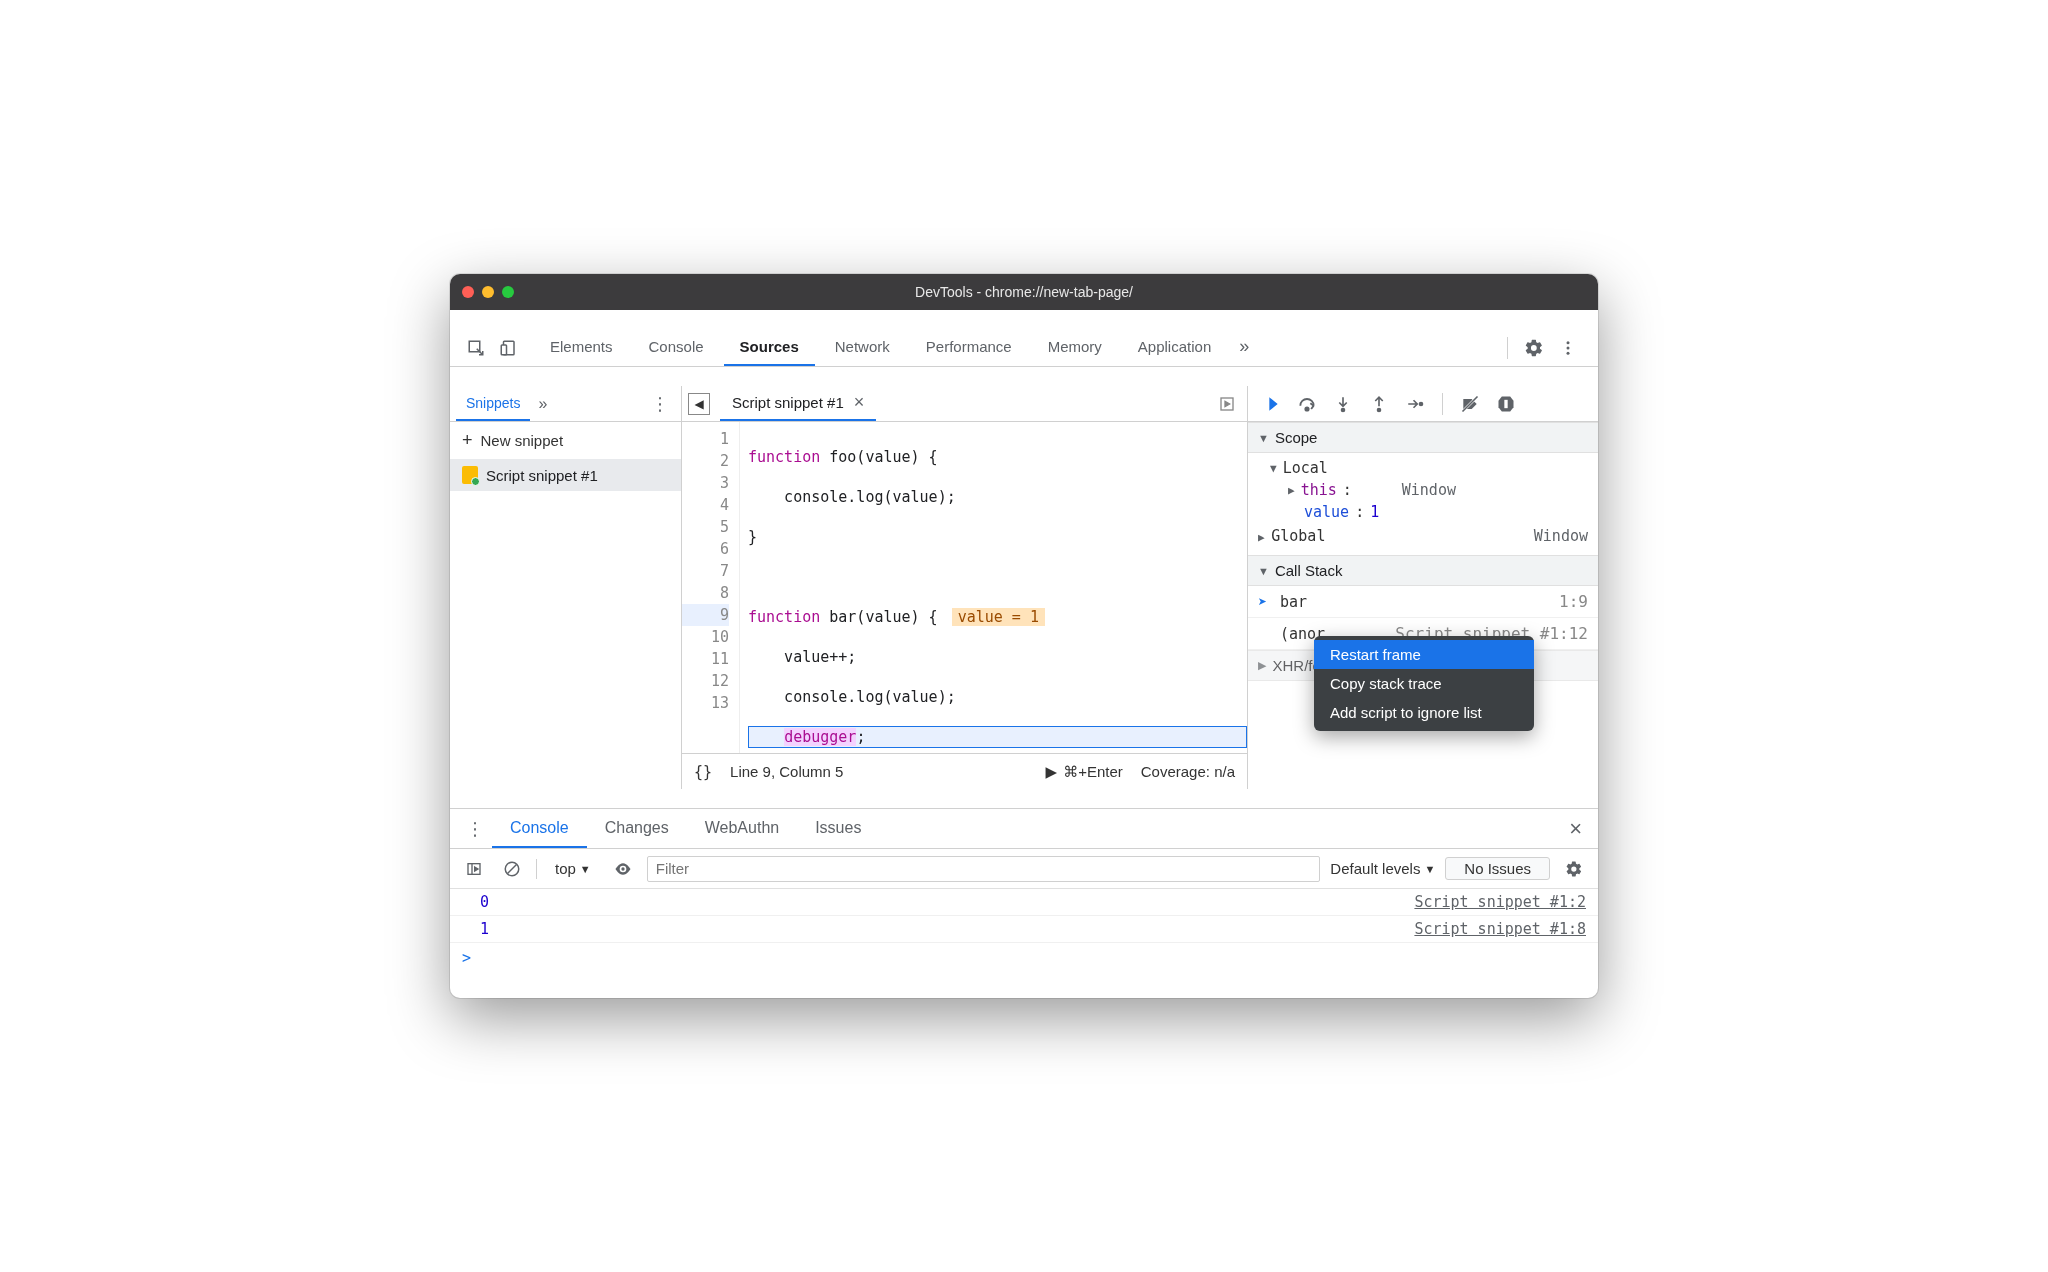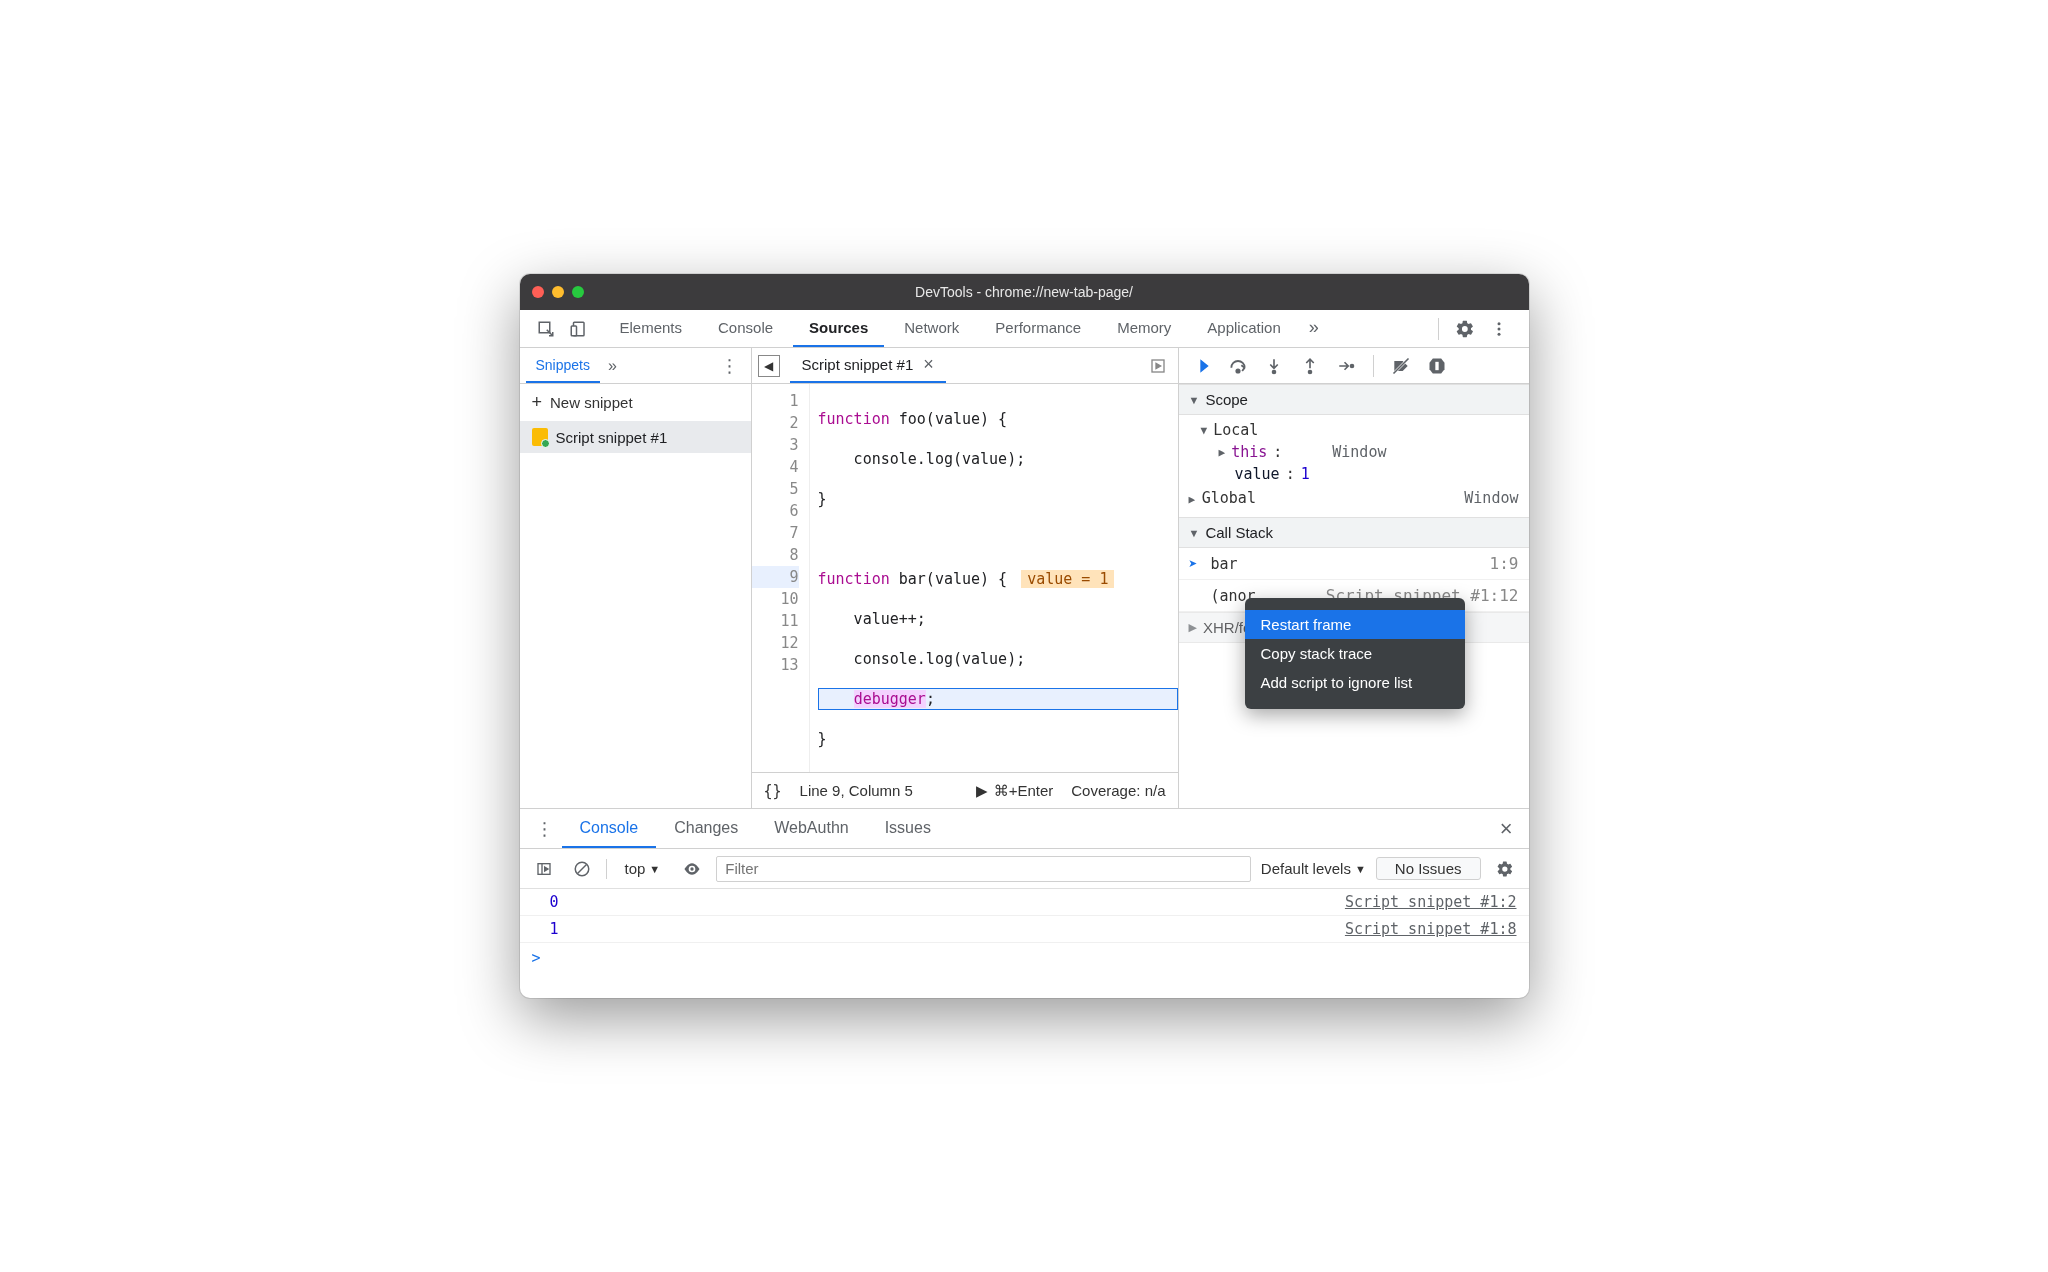--- a/index.html
+++ b/index.html
@@ -7,29 +7,30 @@
     background: #fff;
     font-family: -apple-system, BlinkMacSystemFont, "Segoe UI", sans-serif;
     font-size: 13px;
     color: #333;
     display: flex;
     align-items: center;
     justify-content: center;
     min-height: 100vh;
   }
   .window {
-    width: 1009px;
+    width: 1148px;
     height: 724px;
     border-radius: 10px;
     overflow: hidden;
     box-shadow: 0 20px 60px rgba(0,0,0,0.4), 0 0 0 1px rgba(0,0,0,0.1);
     background: #fff;
     display: flex;
     flex-direction: column;
     position: relative;
+    gap: 19px;
   }
   .titlebar {
     height: 36px;
     background: #3c3b3d;
     display: flex;
     align-items: center;
     padding: 0 12px;
     position: relative;
   }
   .traffic-lights { display: flex; gap: 8px; }
@@ -147,32 +148,32 @@
   .dbg-btn.primary { color:#1a73e8; }
   .dbg-section-h {
     padding: 6px 10px; background: #f1f3f4; border-bottom:1px solid #e0e0e0; border-top:1px solid #e0e0e0;
     display:flex; align-items:center; gap:6px; color:#202124; cursor:pointer;
   }
   .tri { font-size: 11px; color:#5f6368; }
   .scope-body { padding: 4px 0 6px 0; font-family: Menlo, Consolas, monospace; }
   .scope-row { padding: 2px 10px 2px 22px; display:flex; align-items:center; gap:6px;}
   .scope-sub { padding-left: 40px; }
   .this-key { color:#881391; }
-  .scope-key { color: #0f172a; }
+  .scope-key { color: #1d4ed8; }
   .scope-type { color: #5f6368; margin-left: 44px; }
   .scope-num { color: #1c00cf; }
   .global-row { padding: 4px 10px; display:flex; justify-content:space-between; font-family: Menlo, Consolas, monospace;}
   .call-row { padding: 6px 10px 6px 10px; display:flex; align-items:center; justify-content:space-between; font-family: Menlo, Consolas, monospace; border-bottom:1px solid #f0f0f0; cursor:pointer;}
   .call-row.active .arrow { color:#1a73e8; }
   .call-row .left { display:flex; gap:8px; align-items:center;}
   .call-row .arrow { width:14px; color:transparent;}
   .call-loc { color:#888; font-size:16px;}
   .ctx-menu {
     position:absolute; top: 250px; left: 66px; background:#3c4043; color:#fff;
-    border-radius:6px; padding:12px 0; box-shadow: 0 6px 20px rgba(0,0,0,0.35);
+    border-radius:6px; padding:4px 0; box-shadow: 0 6px 20px rgba(0,0,0,0.35);
     font-family: -apple-system, sans-serif; font-size:15px; min-width: 220px; z-index:10;
   }
   .ctx-item { padding: 6px 16px; cursor:pointer; }
   .ctx-item.hl { background:#1a73e8; }
 
   
   .drawer { border-top: 1px solid #d0d0d0; display:flex; flex-direction:column; height: 190px;}
   .drawer-tabs { height: 40px; display:flex; align-items:stretch; border-bottom:1px solid #d0d0d0; padding: 0 8px;}
   .drawer-kebab { display:flex; align-items:center; padding: 0 8px; color:#5f6368; font-size:18px; cursor:pointer;}
   .dtab { display:flex; align-items:center; padding: 0 18px; font-size:16px; color:#5f6368; cursor:pointer; border-bottom:2px solid transparent;}

